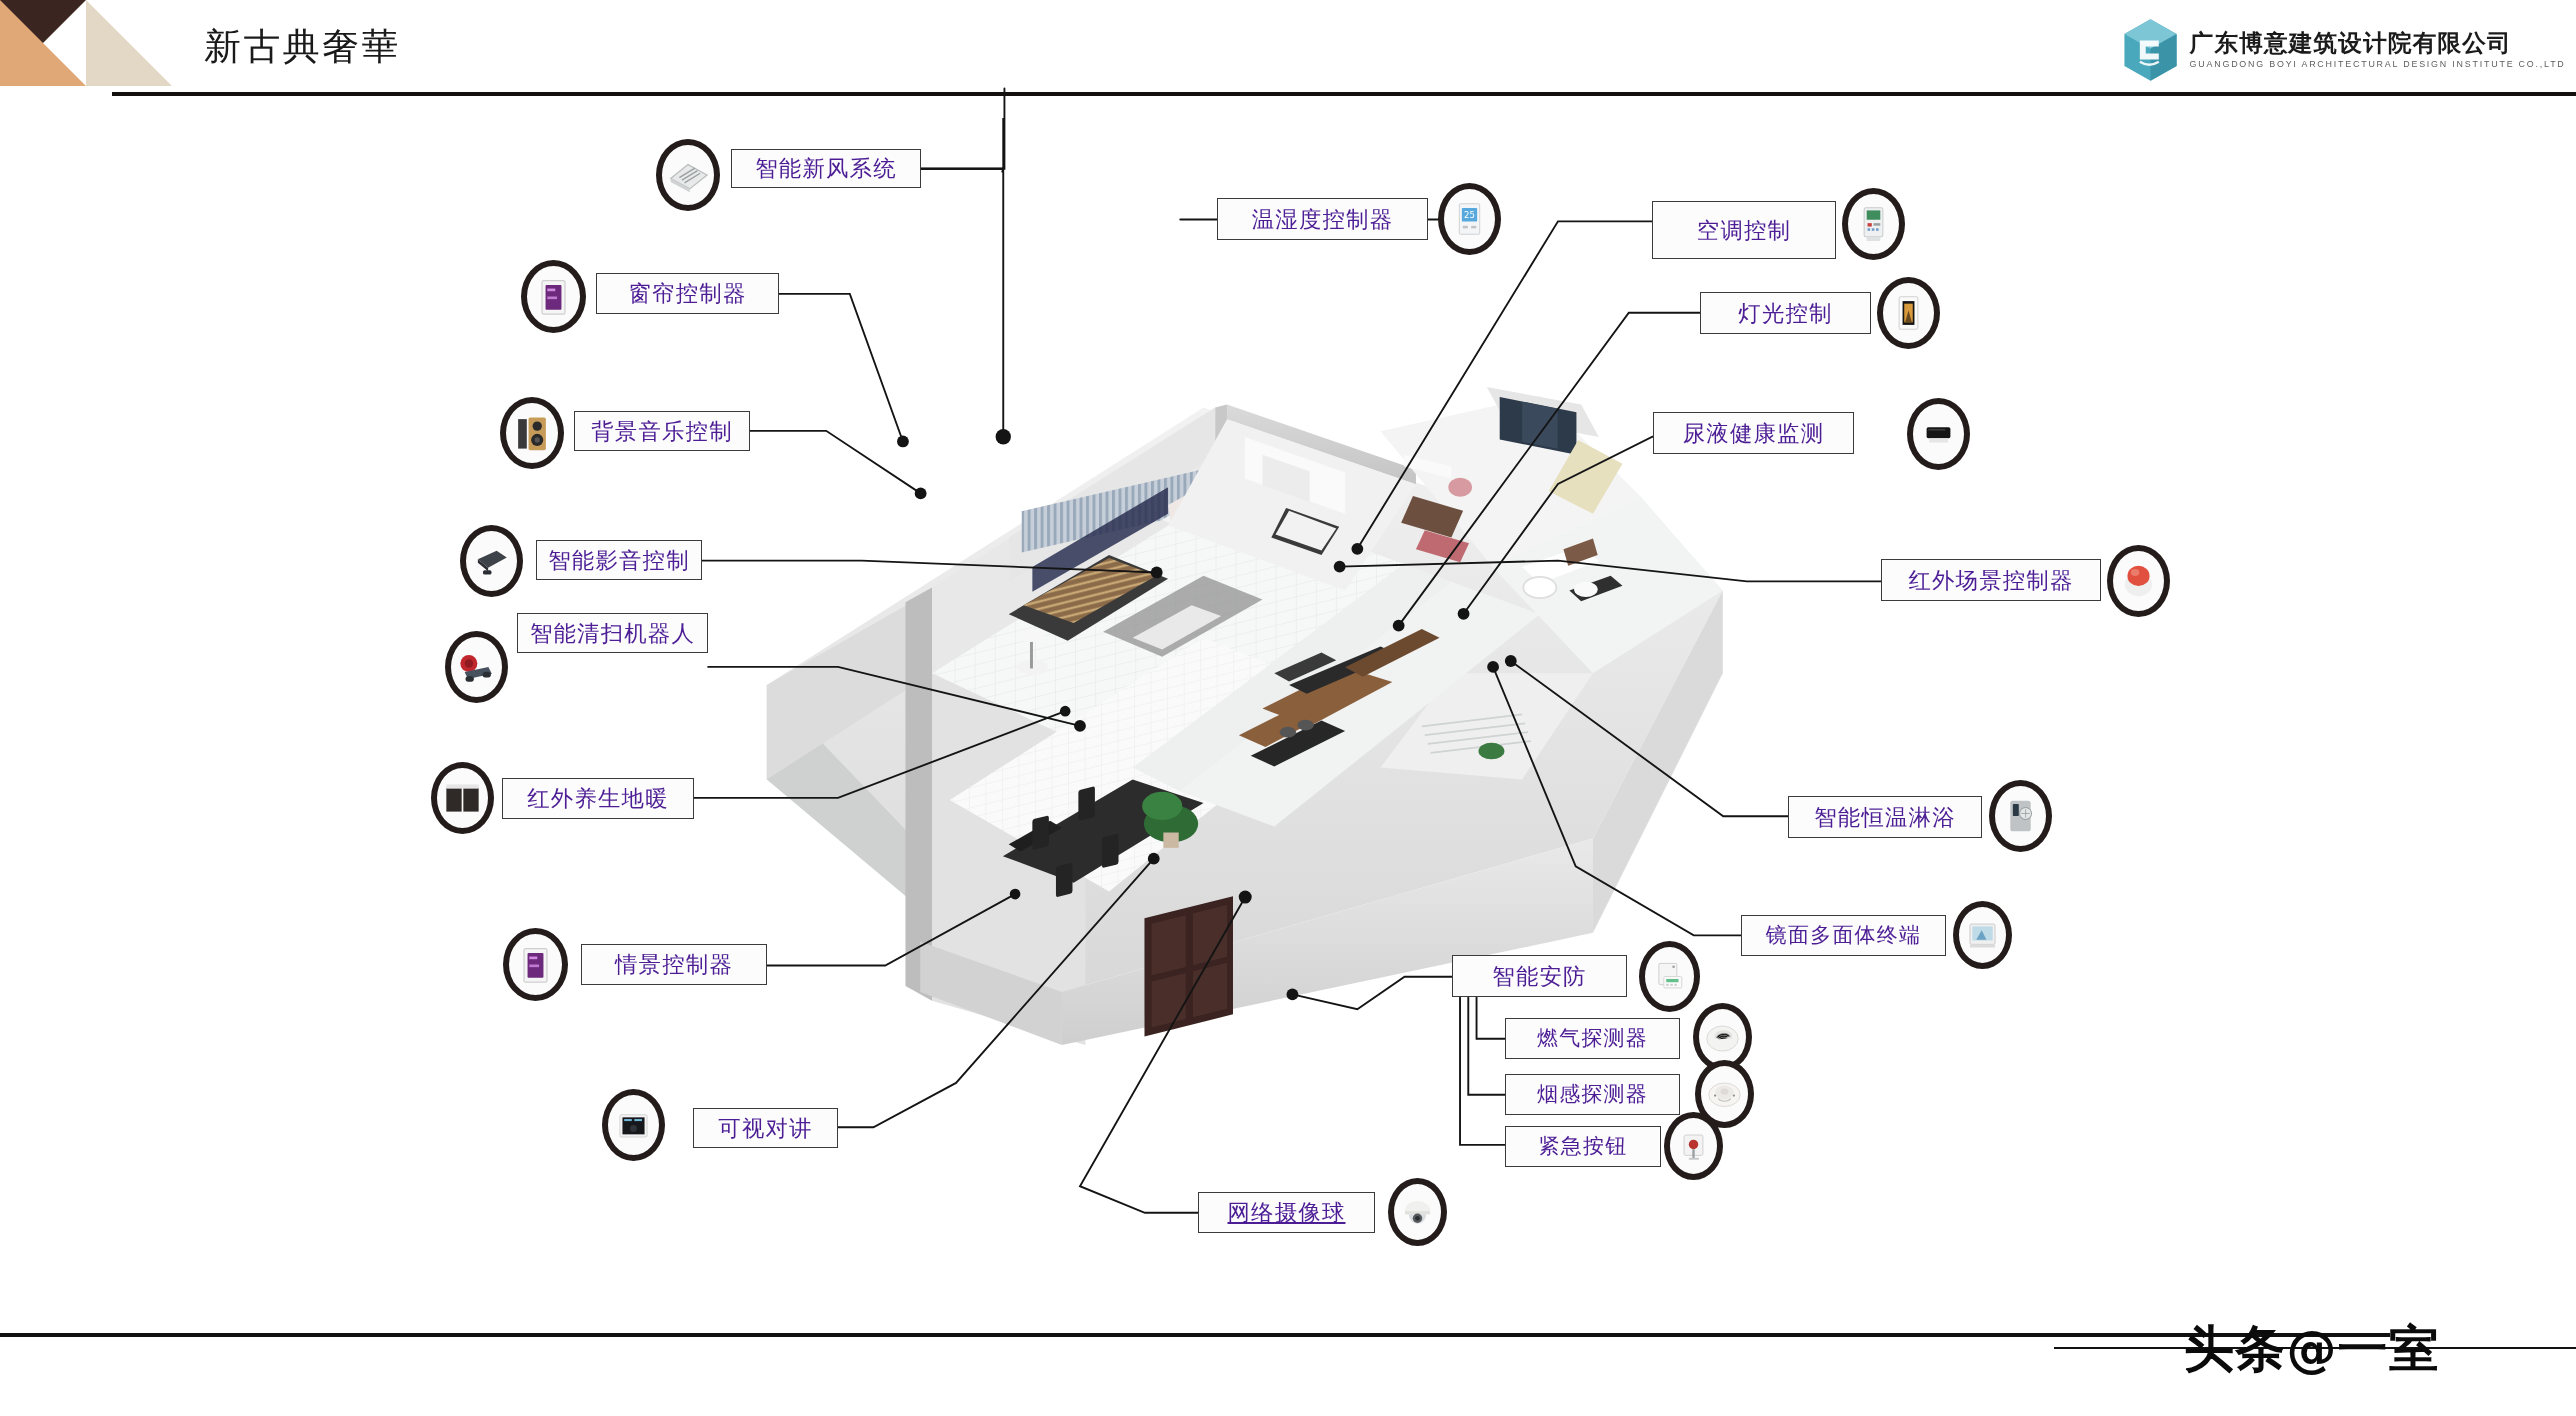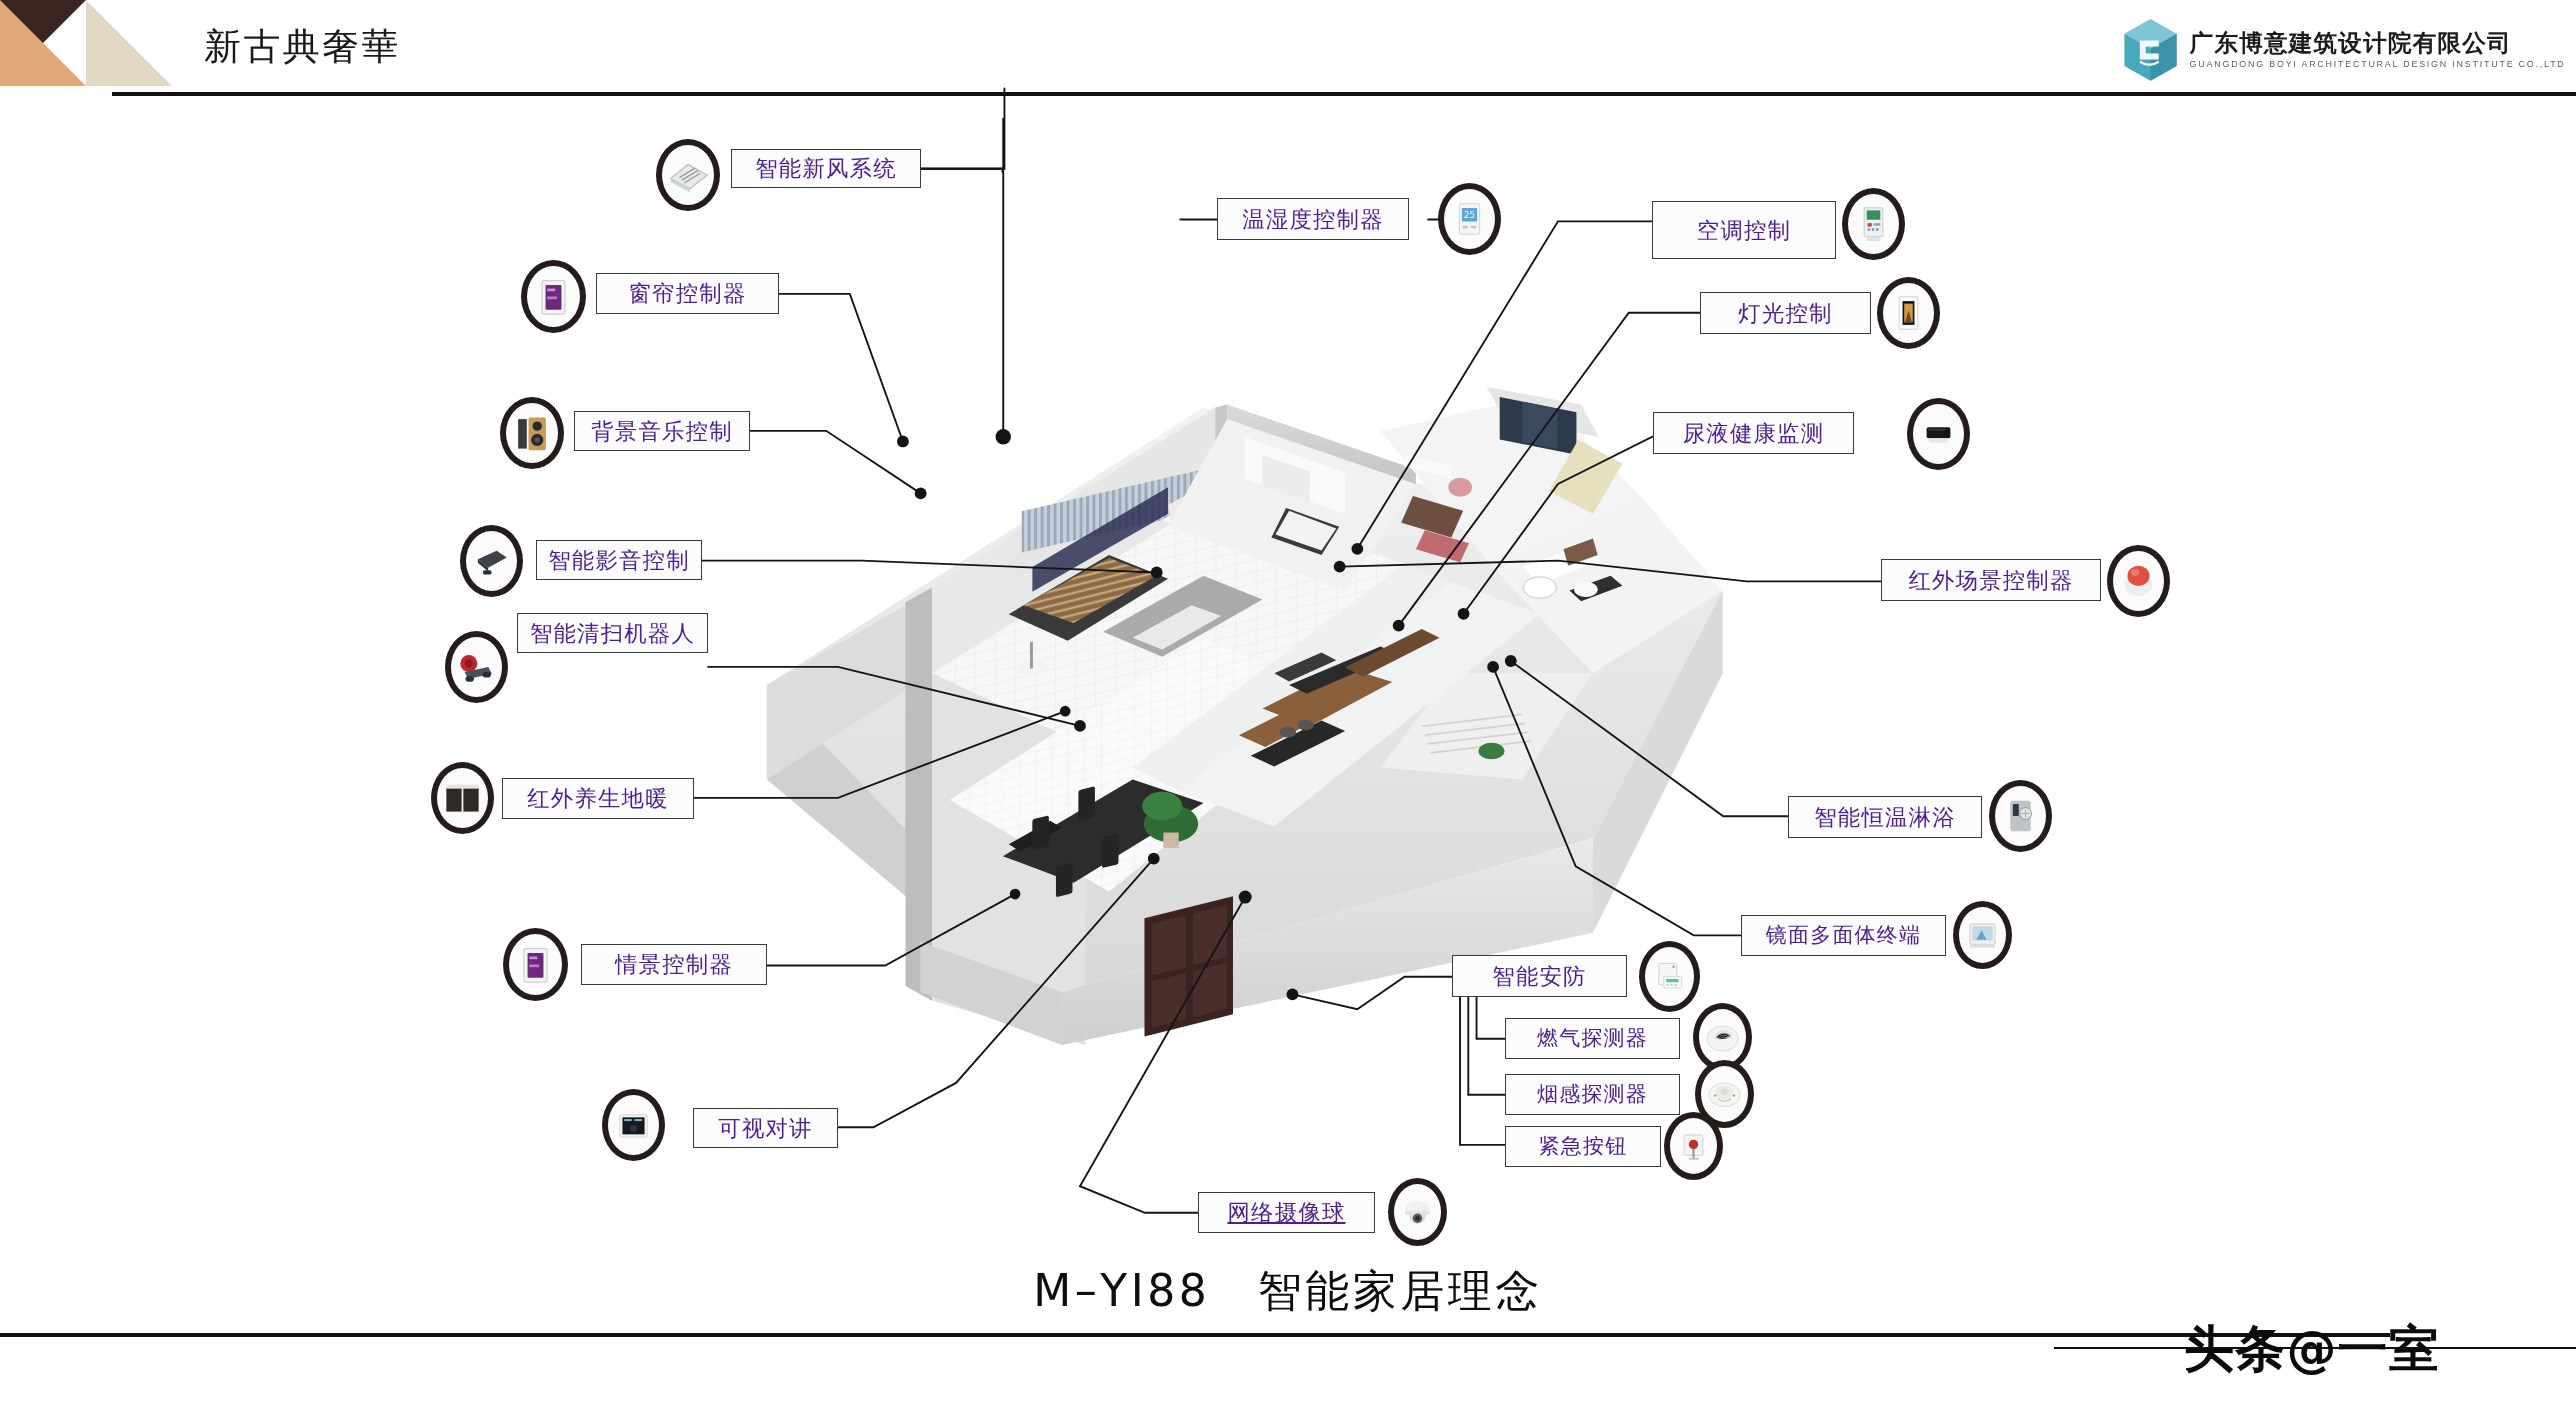--- a/index.html
+++ b/index.html
@@ -417,21 +417,21 @@
       <rect x="17" y="21" width="26" height="20" fill="#16181c"></rect>
       <rect x="19" y="23" width="9" height="2.4" fill="#6fb6d8"></rect>
       <rect x="31" y="23" width="9" height="2.4" fill="#6fb6d8"></rect>
       <circle cx="30" cy="34" r="4" fill="#30343a"></circle>
     </svg>
   </div>
   <div class="cbox" style="left:693px;top:1108px;width:145px;height:40px;font-size:22.4px;">
     <span>可视对讲</span>
   </div>
 
-  <div class="cbox" style="left:1217px;top:198px;width:192px;height:42px;font-size:22.4px;">
+  <div class="cbox" style="left:1217px;top:198px;width:211px;height:42px;font-size:22.4px;">
     <span>温湿度控制器</span>
   </div>
   <div class="cicon" style="left:1438px;top:183px;width:63px;height:72px;">
     <svg class="glyph" viewBox="0 0 60 60">
       <rect x="18" y="12" width="24" height="36" rx="2" fill="#f4f5f6" stroke="#cfd2d4" stroke-width="1.2"></rect>
       <rect x="21" y="17" width="18" height="16" rx="1" fill="#57a8dd"></rect>
       <text x="30" y="29" font-size="10" fill="#ffffff" text-anchor="middle" font-family="DejaVu Sans">25</text>
       <rect x="22" y="38" width="6" height="3" fill="#bfc4c7"></rect>
       <rect x="32" y="38" width="6" height="3" fill="#bfc4c7"></rect>
     </svg>
@@ -578,19 +578,18 @@
   <div class="cicon" style="left:1388px;top:1178px;width:59px;height:68px;">
     <svg class="glyph" viewBox="0 0 60 60">
       <path d="M14,28 A16,12 0 0 1 46,28 L46,31 L14,31 Z" fill="#f0f0ee"></path>
       <rect x="14" y="29" width="32" height="4" fill="#e0e0dd"></rect>
       <path d="M19,33 A11,12 0 0 0 41,33 Z" fill="#d9dcde"></path>
       <ellipse cx="30" cy="38" rx="6" ry="6" fill="#55595c"></ellipse>
       <ellipse cx="30" cy="38" rx="3" ry="3" fill="#2b2e30"></ellipse>
     </svg>
   </div>
 
-  <div class="foot-title">M–YI88　智能家居理念</div>
   <div class="foot-rule"></div>
   <div class="wm-rule"></div>
   <div class="watermark">头条@一室</div>
 
 </div>
 
 
 </body></html>

